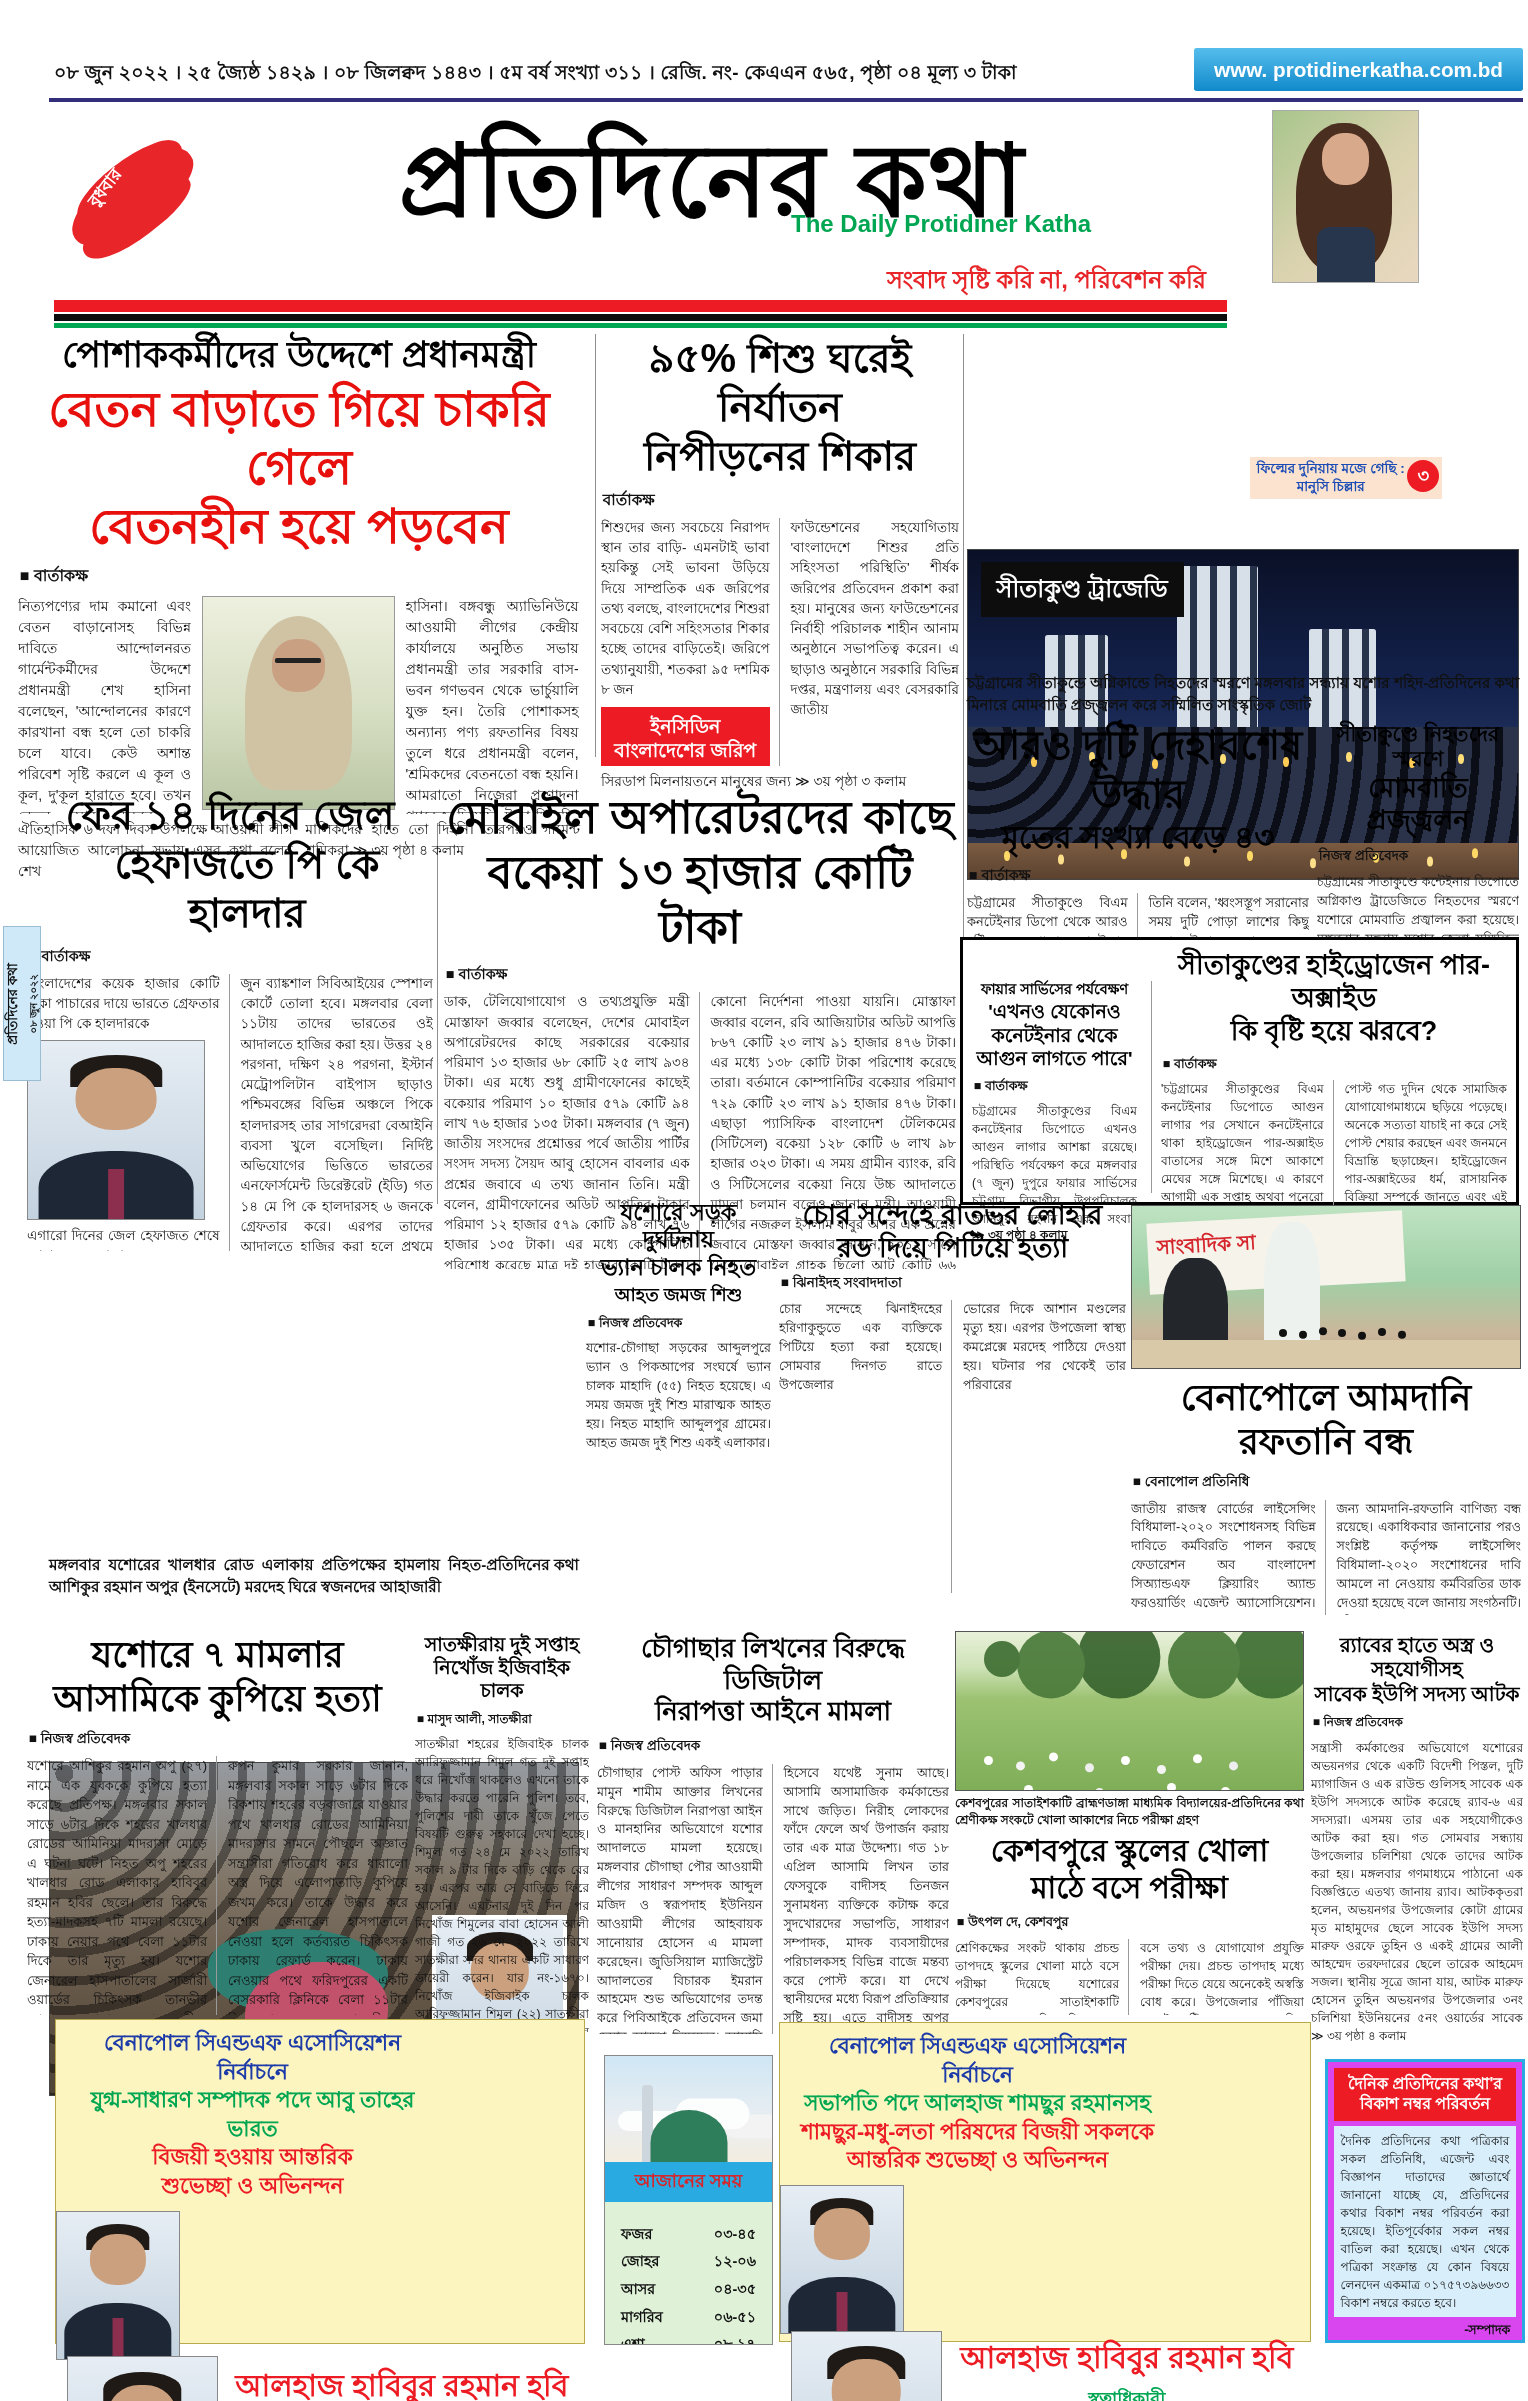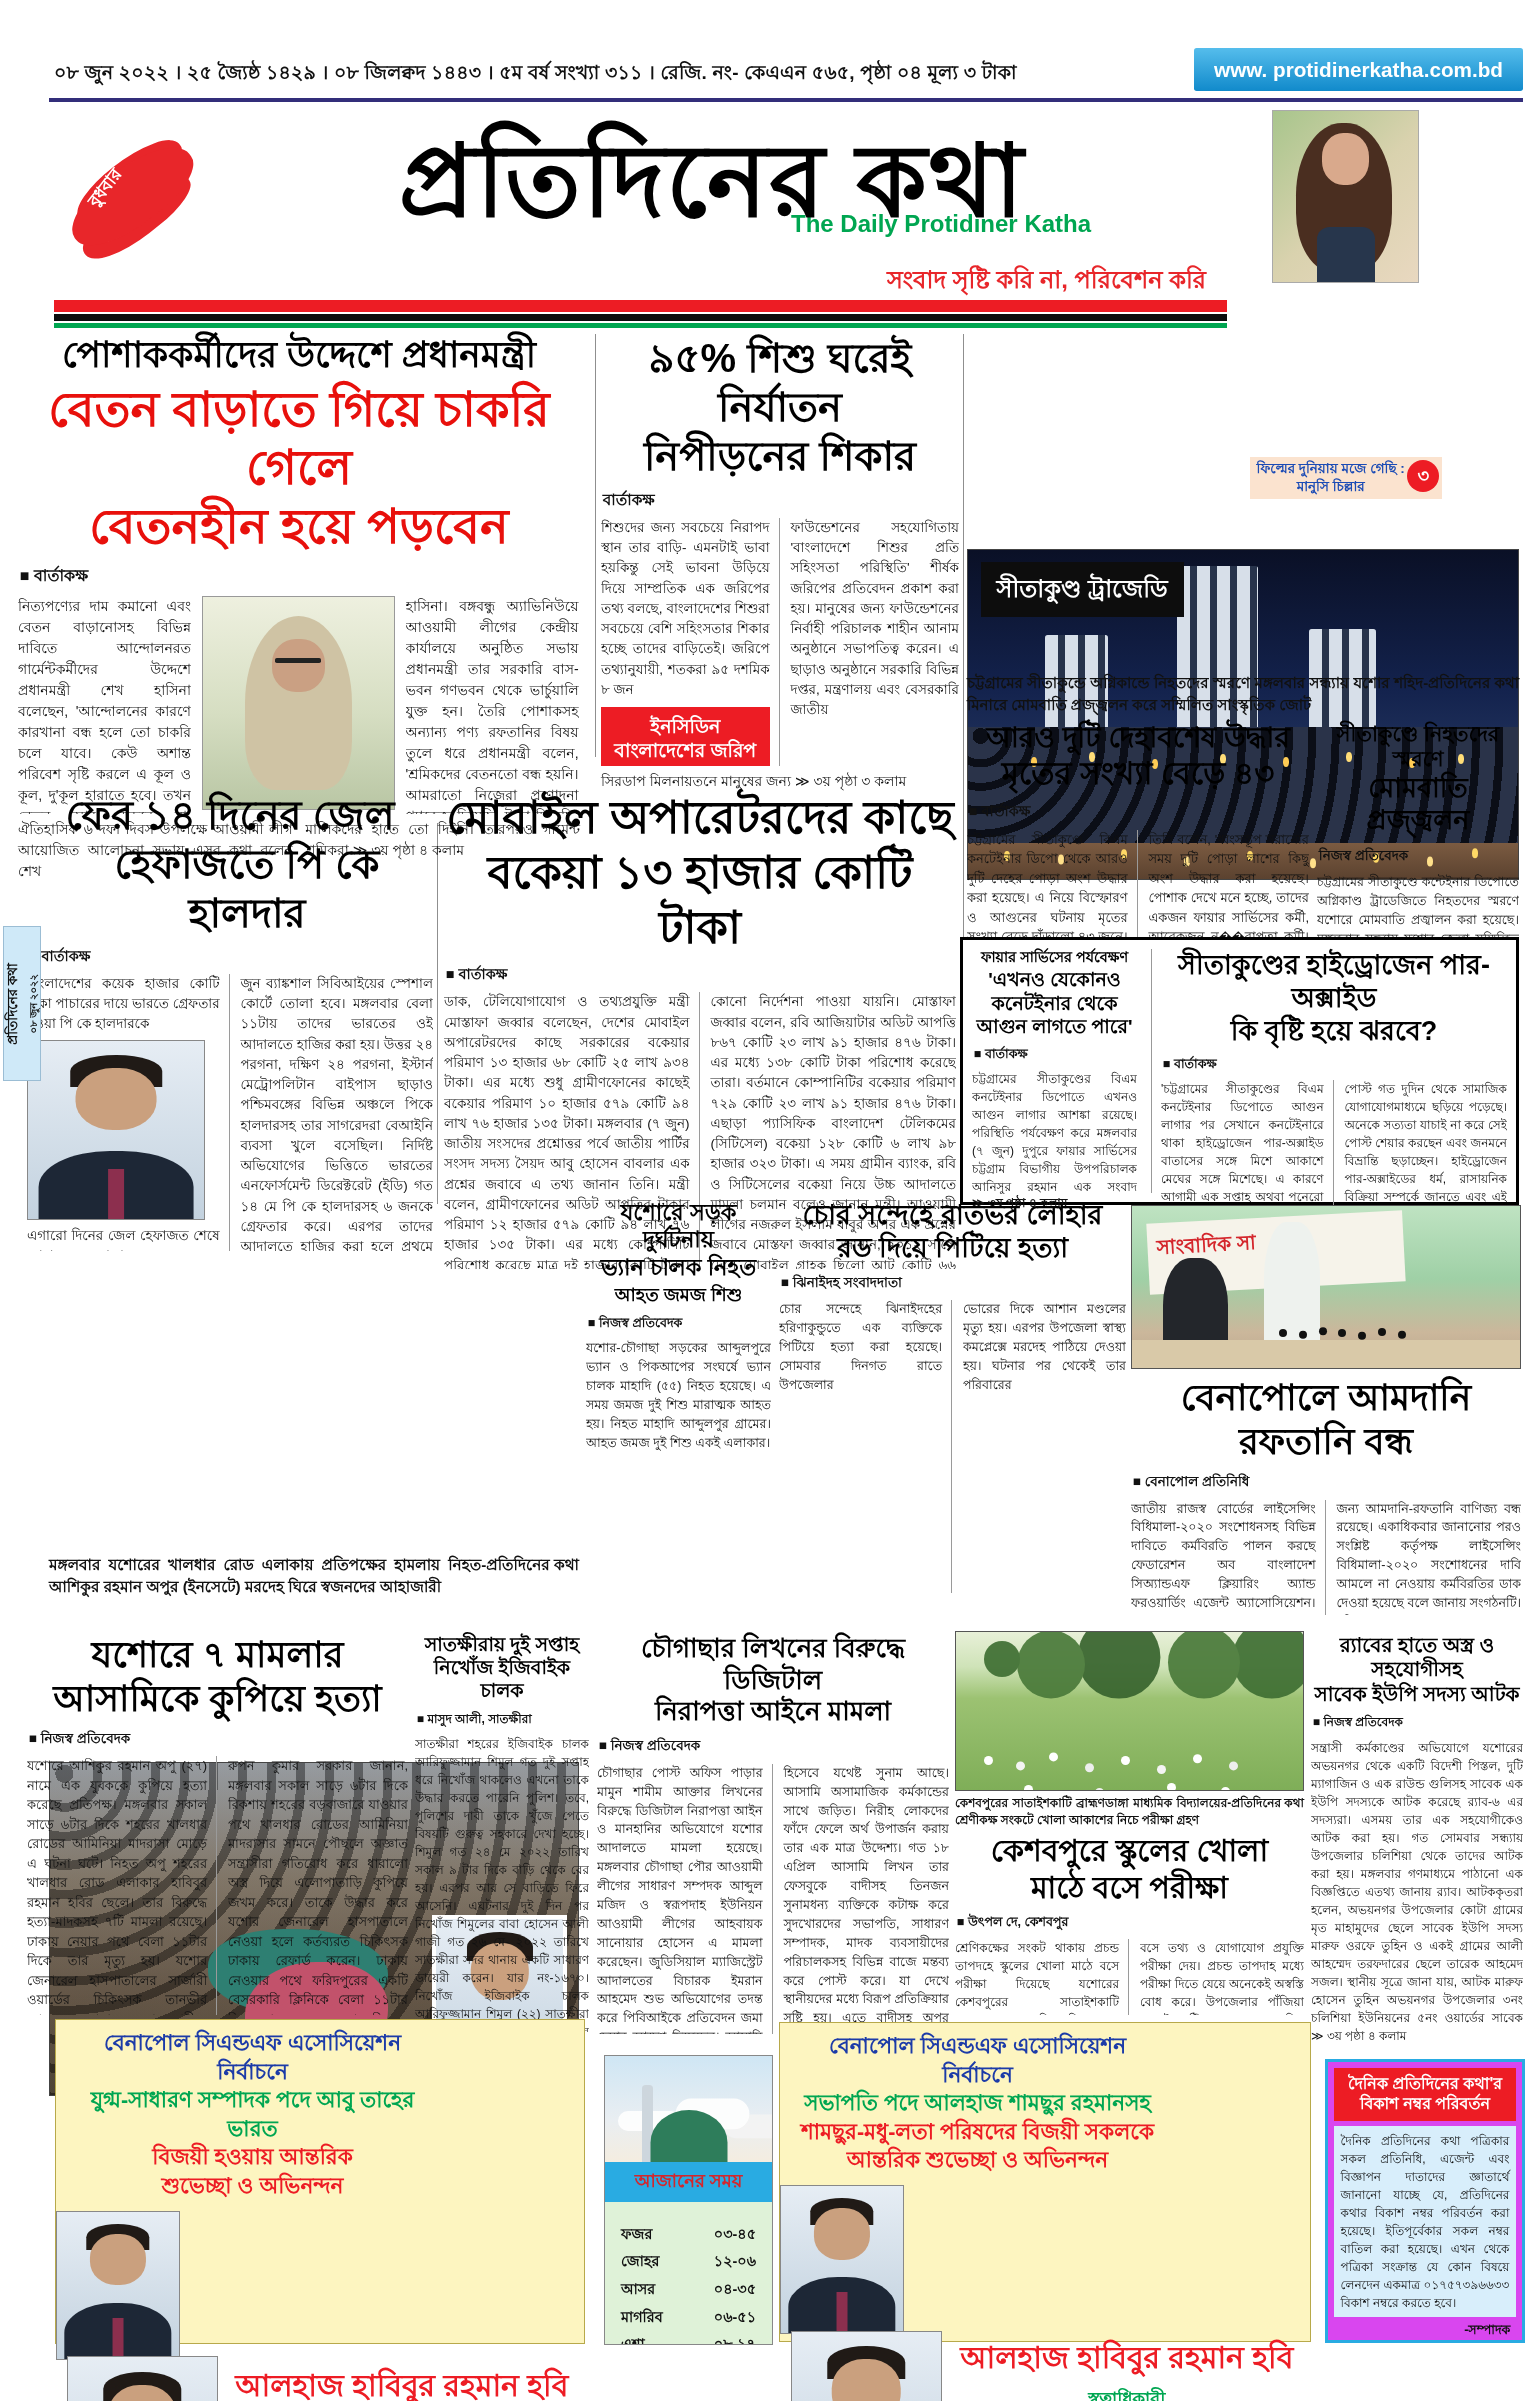--- a/index.html
+++ b/index.html
@@ -189,38 +189,38 @@
     <div class="vigil-floor"></div>
     <div class="candles"></div>
     <div class="photo-label">সীতাকুণ্ড ট্রাজেডি</div>
   </div>
   <div class="abs caption" style="left:967px;top:672px;width:552px;">
     <span class="credit">-প্রতিদিনের কথা</span>
     <span>চট্টগ্রামের সীতাকুন্ডে অগ্নিকান্ডে নিহতদের স্মরণে মঙ্গলবার সন্ধ্যায় যশোর শহিদ মিনারে মোমবাতি প্রজ্জ্বলন করে সম্মিলিত সাংস্কৃতিক জোট</span>
   </div>
 
   <div class="abs" style="left:967px;top:721px;width:342px;">
-    <div class="hl" style="font-size:28px;">আরও দুটি দেহাবশেষ উদ্ধার</div>
+    <div class="hl" style="font-size:40px;">আরও দুটি দেহাবশেষ উদ্ধার</div>
     <div class="hl" style="font-size:31px;">মৃতের সংখ্যা বেড়ে ৪৩</div>
     <div class="byline" style="font-size:14.4px;">■ বার্তাকক্ষ</div>
     <div class="cols">
       <div class="col body" style="height:115px;font-size:13px;">চট্টগ্রামের সীতাকুণ্ডে বিএম কনটেইনার ডিপো থেকে আরও দুটি দেহের পোড়া অংশ উদ্ধার করা হয়েছে। এ নিয়ে বিস্ফোরণ ও আগুনের ঘটনায় মৃতের সংখ্যা বেড়ে দাঁড়ালো ৪৩ জনে। মঙ্গলবার দুপুর সাড়ে ১২টার দিকে কুমিল্লা ফায়ার সার্ভিস স্টেশনের সহকারী পরিচালক মো. আখতারুজ্জামান এ তথ্য জানান।</div>
       <div class="col body" style="height:115px;font-size:13px;">তিনি বলেন, 'ধ্বংসস্তূপ সরানোর সময় দুটি পোড়া লাশের কিছু অংশ উদ্ধার করা হয়েছে। পোশাক দেখে মনে হচ্ছে, তাদের একজন ফায়ার সার্ভিসের কর্মী, আরেকজন ন��রাপত্তা কর্মী। তবে এ বিষয়ে আমরা এখনও নিশ্চিত নই।' উল্লেখ্য, গত ৪ জুন রাত ১০টার দিকে বিএম কনটেইনার ডিপোতে আগুন লাগে। সংশ্লিষ্টরা জানান,  ≫ ৩য় পৃষ্ঠা ৩ কলাম</div>
     </div>
   </div>
 
   <div class="abs" style="left:1317px;top:721px;width:202px;">
     <div class="hl" style="font-size:20.7px;">সীতাকুণ্ডে নিহতদের স্মরণে</div>
     <div class="hl" style="font-size:27px;">মোমবাতি প্রজ্জ্বলন</div>
     <div class="byline" style="font-size:13.5px;">নিজস্ব প্রতিবেদক</div>
     <div class="body" style="font-size:12.6px;height:142px;overflow:hidden;">চট্টগ্রামের সীতাকুণ্ডে কন্টেইনার ডিপোতে অগ্নিকাণ্ড ট্রাডেজিতে নিহতদের স্মরণে যশোরে মোমবাতি প্রজ্বালন করা হয়েছে। মঙ্গলবার সন্ধ্যায় যশোর জেলা সম্মিলিত সাংস্কৃতিক জোটের উদ্যোগে শহরের বকুলতলাস্থ শহিদমিনার চত্বরে এ কর্মসূচি পালিত হয়। 'আগুনের পরশমনি ছোঁয়াও প্রাণে...' গানের সাথে সমস্ত শহিদমিনার প্রাঙ্গণে  ≫ ৩য় পৃষ্ঠা ৩ কলাম</div>
   </div>
 
   <div class="abs boxF" style="left:960px;top:937px;width:559px;height:268px;">
-    <div style="width:180px;flex:none;border-right:0.9px solid #999;padding-right:14px;">
+    <div style="width:180px;flex:none;border-right:0.9px solid #999;padding-right:14px;margin-top:32px;">
       <div class="hl" style="font-size:14.4px;">ফায়ার সার্ভিসের পর্যবেক্ষণ</div>
       <div class="hl" style="font-size:19px;margin-top:1.8px;">'এখনও যেকোনও কনেটইনার থেকে আগুন লাগতে পারে'</div>
       <div class="byline" style="font-size:12.6px;">■ বার্তাকক্ষ</div>
       <div class="body" style="font-size:12px;height:124px;overflow:hidden;">চট্টগ্রামের সীতাকুণ্ডের বিএম কনটেইনার ডিপোতে এখনও আগুন লাগার আশঙ্কা রয়েছে। পরিস্থিতি পর্যবেক্ষণ করে মঙ্গলবার (৭ জুন) দুপুরে ফায়ার সার্ভিসের চট্টগ্রাম বিভাগীয় উপপরিচালক আনিসুর রহমান এক সংবাদ সম্মেলনে এ কথা জানান। ফায়ার সার্ভিসের উপপরিচালক বলেন,</div>
       <div class="cont" style="font-size:12px;">≫ ৩য় পৃষ্ঠা ৪ কলাম</div>
     </div>
     <div style="flex:1;">
       <div class="hl" style="font-size:27px;">সীতাকুণ্ডের হাইড্রোজেন পার-অক্সাইড</div>
       <div class="hl" style="font-size:27px;">কি বৃষ্টি হয়ে ঝরবে?</div>
       <div class="byline" style="font-size:12.6px;">■ বার্তাকক্ষ</div>

